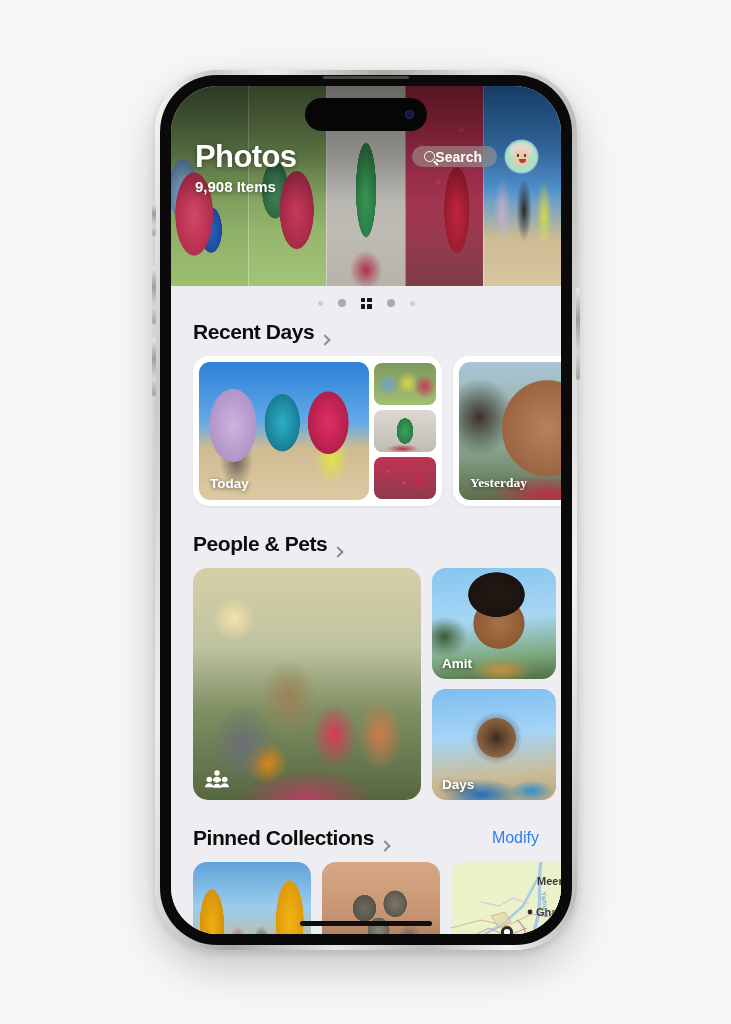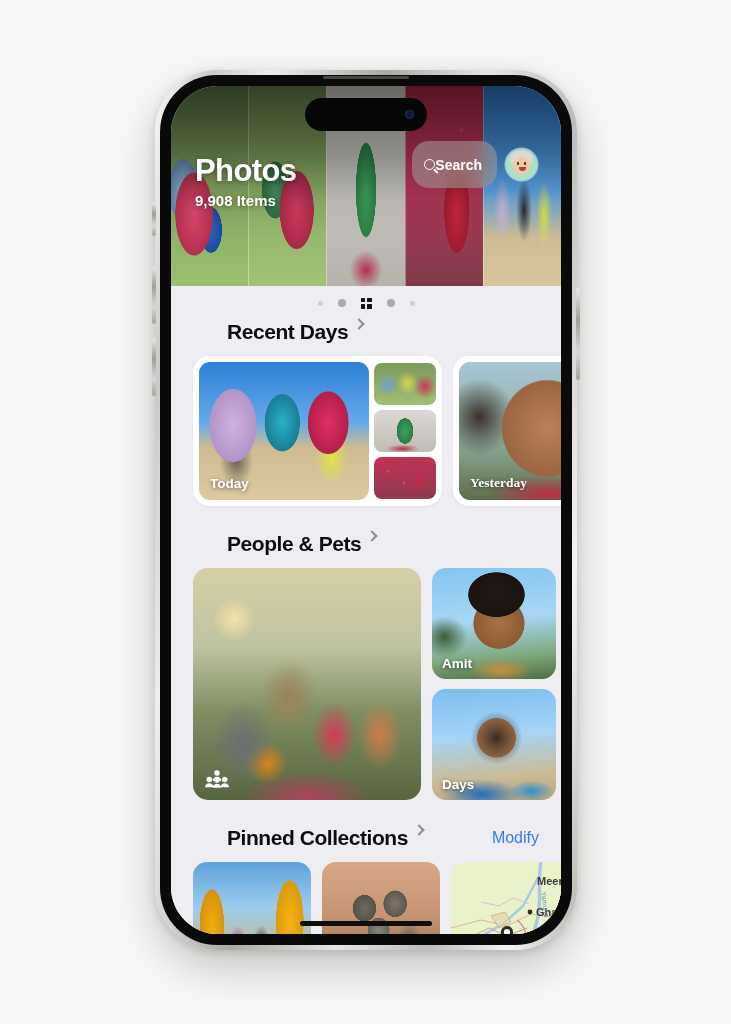--- a/index.html
+++ b/index.html
@@ -139,28 +139,28 @@
   #island {
     position:absolute; left:50%; transform:translateX(-50%);
     top: 12px; width: 122px; height: 33px;
     border-radius: 20px; background:#060606; z-index: 10;
     display:flex; align-items:center; justify-content:flex-end; padding-right:13px;
   }
   #island-cam { width:9px; height:9px; border-radius:50%; background:#12173a; box-shadow: inset 0 0 2px #3a4480; }
 
   
   #navblock { position:absolute; left:0; right:0; top:55px; z-index: 8; padding: 0 24px; }
-  #navrow { display:flex; align-items:flex-end; justify-content:space-between; }
+  #navrow { display:flex; align-items:flex-start; justify-content:space-between; }
   #title { color:#fff; font-size:31px; font-weight:800; letter-spacing:-.6px; line-height:1.05; text-shadow:0 1px 5px rgba(0,0,0,.40); }
   #subtitle { color:#fff; font-size:15px; font-weight:600; margin-top:4px; text-shadow:0 1px 5px rgba(0,0,0,.45); }
 
   #nav-actions { display:flex; align-items:center; gap:9px; }
   #search-pill {
     display:flex; align-items:center; gap:0;
-    height:47px; padding: 0 15px 0 12px;
+    height:21px; padding: 0 15px 0 12px;
     border-radius:17px;
     background: rgba(160,160,150,.55);
     backdrop-filter: blur(8px);
     color:#fff; font-size:14px; font-weight:600;
   }
   .mag { width:11px; height:11px; border:1.8px solid #fff; border-radius:50%; position:relative; display:inline-block; }
   .mag::after { content:""; position:absolute; right:-4px; bottom:-2.5px; width:5.5px; height:1.8px; background:#fff; border-radius:1px; transform:rotate(45deg); }
 
   #avatar {
     width:31px; height:31px; border-radius:50%;
@@ -186,21 +186,21 @@
   .dot.mid { width:8px; height:8px; background:#a9a9af; }
   .dot.sm { width:5px; height:5px; background:#cecdd3; }
   #grid-ind { display:grid; grid-template-columns:4.5px 4.5px; grid-template-rows:4.5px 4.5px; gap:2px; }
   #grid-ind span { background:#141414; border-radius:.5px; display:block; }
 
   
   .section-head {
     display:flex; align-items:center; justify-content:space-between;
     padding: 0 22px; margin-bottom: 12px;
   }
-  .section-title-wrap { display:flex; align-items:flex-start; gap:7px;margin-left:34px; }
+  .section-title-wrap { display:flex; align-items:flex-end; gap:7px; }
   .section-title { font-size:21px; font-weight:800; color:#0d0d0d; letter-spacing:-.45px; }
   .chev { width:8px; height:8px; border-right:2.4px solid #8d8d93; border-top:2.4px solid #8d8d93; transform:rotate(45deg); }
   .modify-link { font-size:16px; font-weight:500; color:#2f7ef0; }
 
   .sec-spacer { height:26px; }
 
   
   .hrow { display:flex; gap:11px; padding-left:22px; }
 
   

